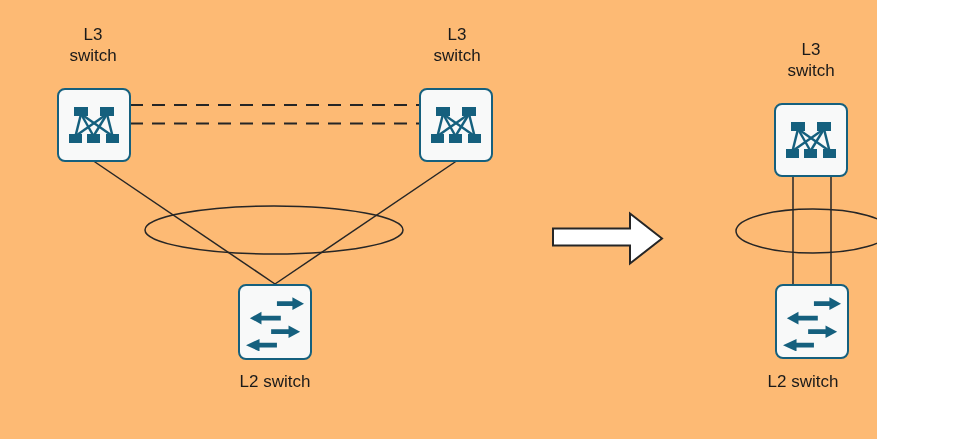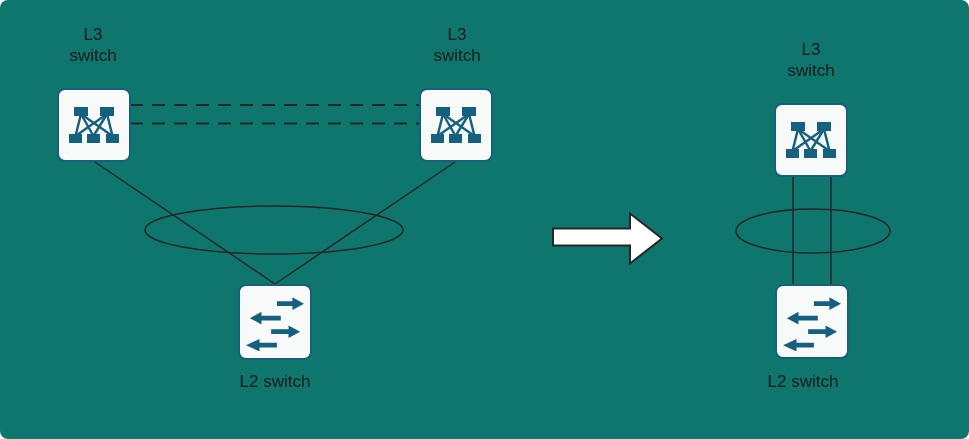--- a/index.html
+++ b/index.html
@@ -4,25 +4,24 @@
 <style>
   :root{
     --switch-teal:#15607E;
     --line-dark:#262626;
     --box-fill:#F8F9F9;
     --text-dark:#1A1A1A;
   }
   html,body{margin:0;padding:0;background:#ffffff;}
   #canvas{
     position:relative;
-    width:969px;height:439px;
-    background:#0f766e;
+    width:877px;height:439px;
+    background:#fdba74;
     font-family:"Liberation Sans", sans-serif;
     overflow:hidden;
-    border-radius:8px;
   }
   #connectors{position:absolute;left:0;top:0;}
   #connectors line.solid{stroke:var(--line-dark);stroke-width:1.5;}
   #connectors line.dash{stroke:var(--line-dark);stroke-width:2;stroke-dasharray:13 9;}
   #connectors ellipse{stroke:var(--line-dark);stroke-width:1.5;fill:none;}
   #connectors polygon.block-arrow{fill:#ffffff;stroke:var(--line-dark);stroke-width:2;stroke-linejoin:miter;}
   .node{
     position:absolute;
     width:74px;height:74px;
     box-sizing:border-box;

